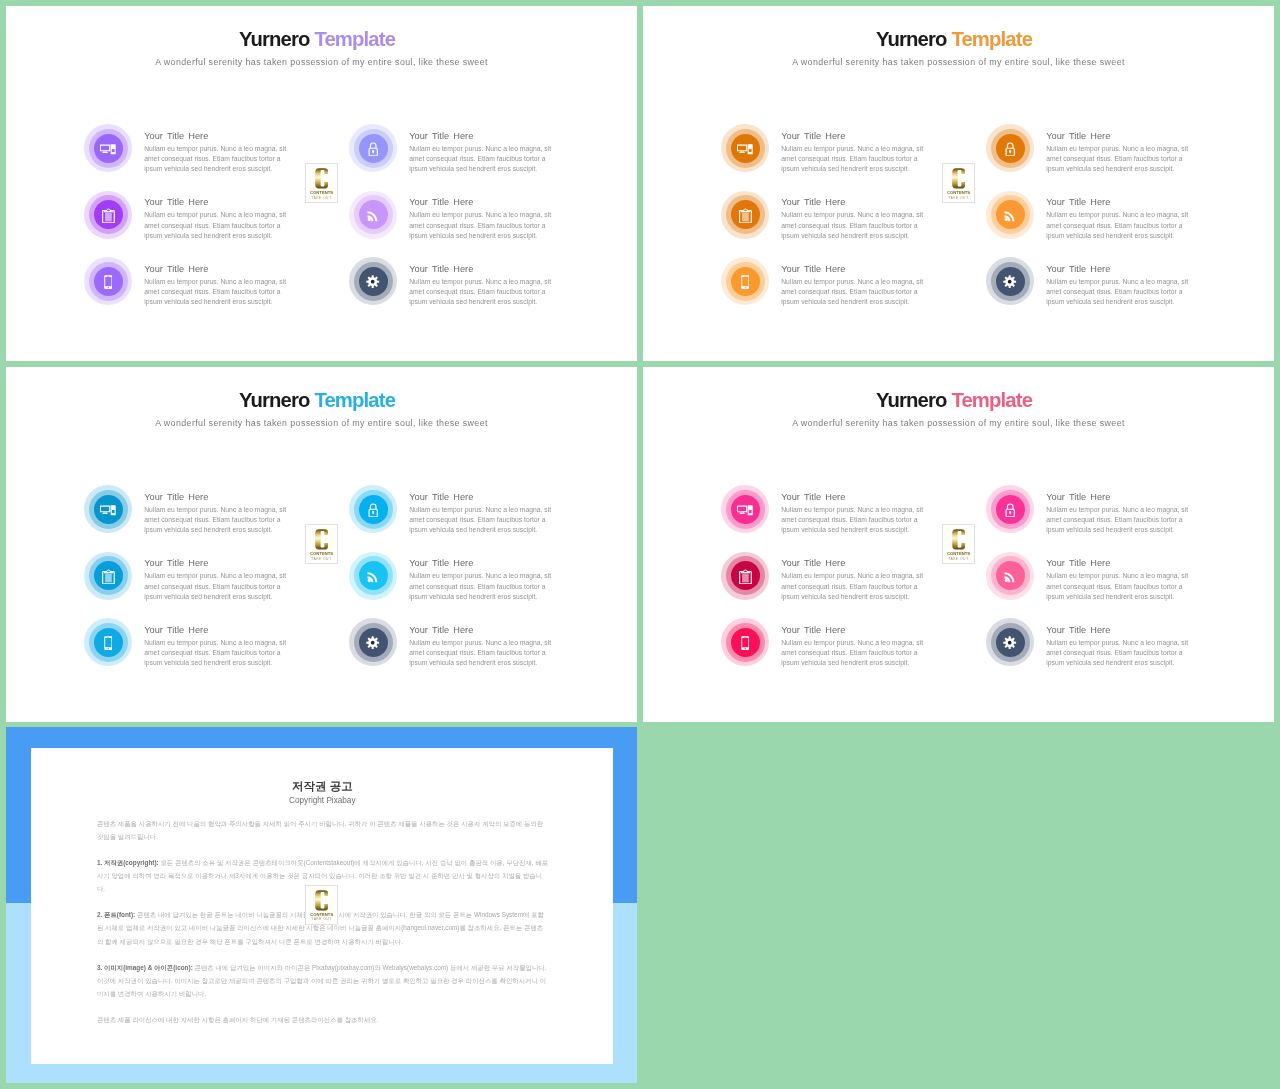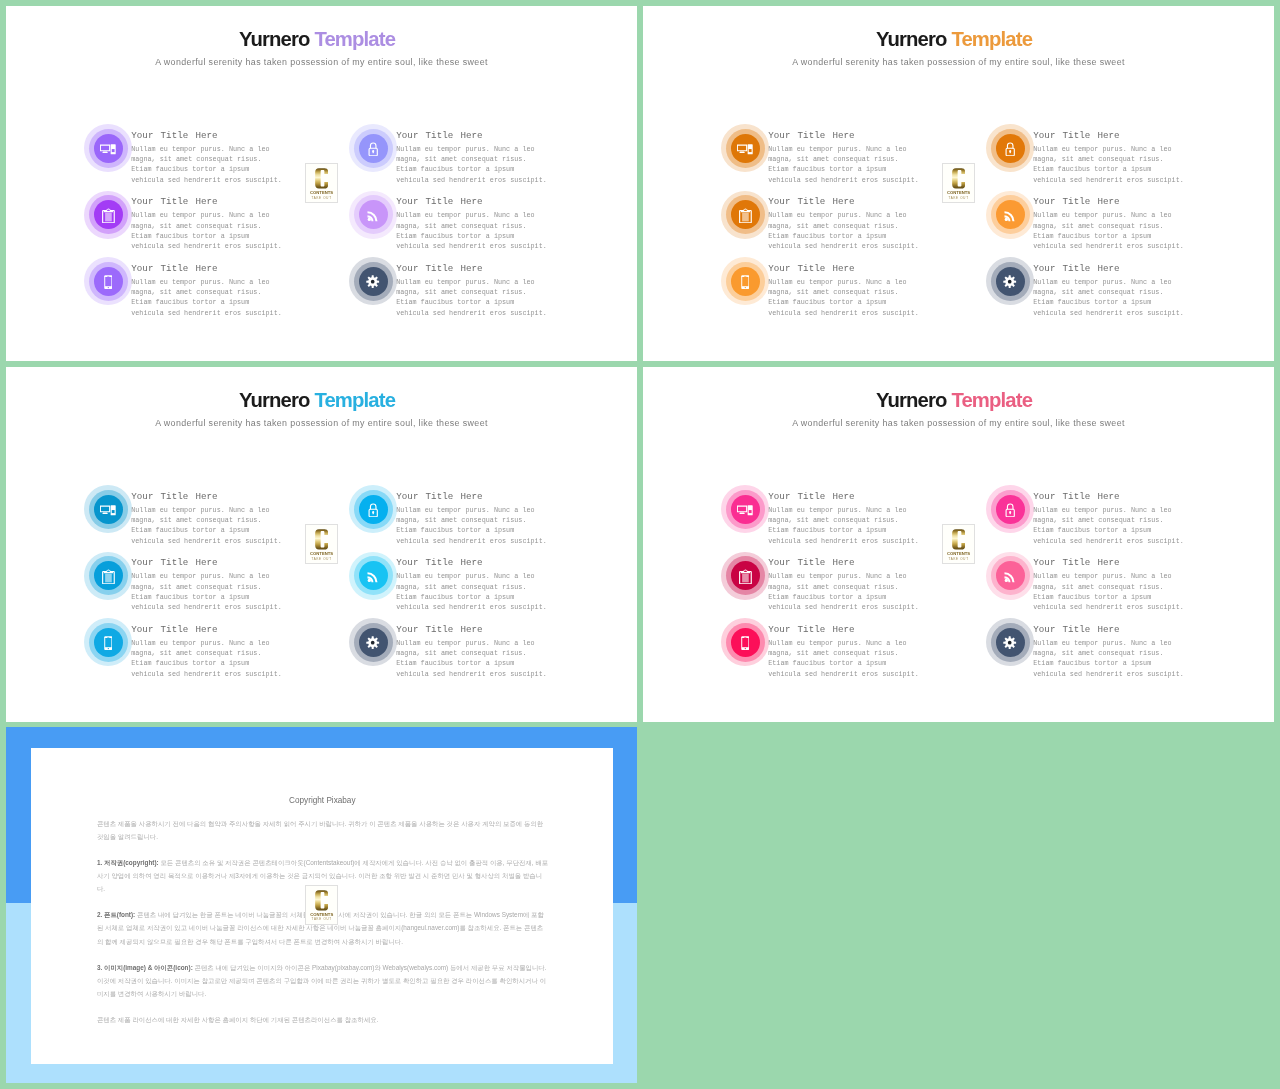--- a/index.html
+++ b/index.html
@@ -14,21 +14,21 @@
   .title{position:absolute;left:-4.5px;top:21px;width:100%;text-align:center;font-size:20.3px;font-weight:bold;color:#1b1b1b;letter-spacing:-0.85px;line-height:24px;}
   .subtitle{position:absolute;left:0;top:49.5px;width:100%;text-align:center;font-size:8.9px;color:#7d7d7d;letter-spacing:0.38px;line-height:13px;}
 
   .item{position:absolute;width:210px;height:62px;}
   .iconwrap{position:absolute;left:0;top:0;width:48px;height:48px;}
   .halo{position:absolute;left:0;top:0;width:48px;height:48px;border-radius:50%;}
   .ring{position:absolute;left:4.5px;top:4.5px;width:39px;height:39px;border-radius:50%;}
   .core{position:absolute;left:9.5px;top:9.5px;width:29px;height:29px;border-radius:50%;display:flex;align-items:center;justify-content:center;color:#fff;}
   .core svg{display:block;position:relative;top:1.2px;}
   .core .negfill{fill:var(--corecol,#fff);}
-  .txt{position:absolute;left:47px;top:5.6px;width:152px;font-family:Liberation Mono, monospace;}
+  .txt{position:absolute;left:60px;top:5.6px;width:152px;}
   .itemtitle{font-size:9.2px;color:#6a6a6a;letter-spacing:0.05px;word-spacing:1.5px;line-height:12px;}
   .itembody{font-size:6.75px;color:#949494;line-height:10.4px;margin-top:2px;letter-spacing:0.02px;}
 
   .wmpos{position:absolute;left:299.3px;top:157px;}
   .wm{position:relative;width:32.5px;height:40px;border:1px solid #e0e0e0;background:#fffffb;box-sizing:border-box;}
   .wmc{position:absolute;left:0;top:4px;width:100%;display:flex;justify-content:center;}
   .wmc svg{display:block;}
   .wmn1{position:absolute;left:0;top:25.9px;width:100%;text-align:center;font-size:4.2px;font-weight:bold;color:#7d6320;letter-spacing:-0.02px;line-height:5px;}
   .wmn2{position:absolute;left:0;top:31.6px;width:100%;text-align:center;font-size:2.9px;color:#9a8246;letter-spacing:0.75px;line-height:4px;}
 
@@ -616,20 +616,21 @@
       </div>
       <div class="wmn1">CONTENTS</div>
       <div class="wmn2">TAKE OUT</div>
     </div>
       </div>
 </div>
 <div class="slide s5">
   <div class="bandtop" style="background: rgb(72, 156, 244);"></div>
   <div class="bandbot" style="background: rgb(173, 224, 253);"></div>
   <div class="paper">
+    <div class="cp-h1">저작권 공고</div>
     <div class="cp-h2">Copyright Pixabay</div>
     <div class="cp-body">
     <p><span>콘텐츠 제품을 사용하시기 전에 다음의 협약과 주의사항을 자세히 읽어 주시기 바랍니다. 귀하가 이 콘텐츠 제품을 사용하는 것은 사용자 계약의 보증에 동의한 것임을 알려드립니다.</span></p>
     <p><b>1. 저작권(copyright): </b><span>모든 콘텐츠의 소유 및 저작권은 콘텐츠테이크아웃(Contentstakeout)에 제작자에게 있습니다. 사전 승낙 없이 출판적 이용, 무단전재, 배포 사기 양업에 의하여 영리 목적으로 이용하거나 제3자에게 이용하는 것은 금지되어 있습니다. 이러한 조항 위반 발견 시 준하면 민사 및 형사상의 처벌을 받습니다.</span></p>
     <p><b>2. 폰트(font): </b><span>콘텐츠 내에 담겨있는 한글 폰트는 네이버 나눔글꼴의 서체들로 해당 회사에 저작권이 있습니다. 한글 외의 모든 폰트는 Windows System에 포함된 서체로 업체로 저작권이 있고 네이버 나눔글꼴 라이선스에 대한 자세한 사항은 네이버 나눔글꼴 홈페이지(hangeul.naver.com)를 참조하세요. 폰트는 콘텐츠의 함께 제공되지 않으므로 필요한 경우 해당 폰트를 구입하셔서 다른 폰트로 변경하여 사용하시기 바랍니다.</span></p>
     <p><b>3. 이미지(image) &amp; 아이콘(icon): </b><span>콘텐츠 내에 담겨있는 이미지와 아이콘은 Pixabay(pixabay.com)와 Webalys(webalys.com) 등에서 제공한 무료 저작물입니다. 이것에 저작권이 있습니다. 이미지는 참고로만 제공되며 콘텐츠의 구입함과 이에 따른 권리는 귀하가 별도로 확인하고 필요한 경우 라이선스를 확인하시거나 이미지를 변경하여 사용하시기 바랍니다.</span></p>
     <p><span>콘텐츠 제품 라이선스에 대한 자세한 사항은 홈페이지 하단에 기재된 콘텐츠라이선스를 참조하세요.</span></p>
     </div>
     <div class="wm5">
           <div class="wm">

